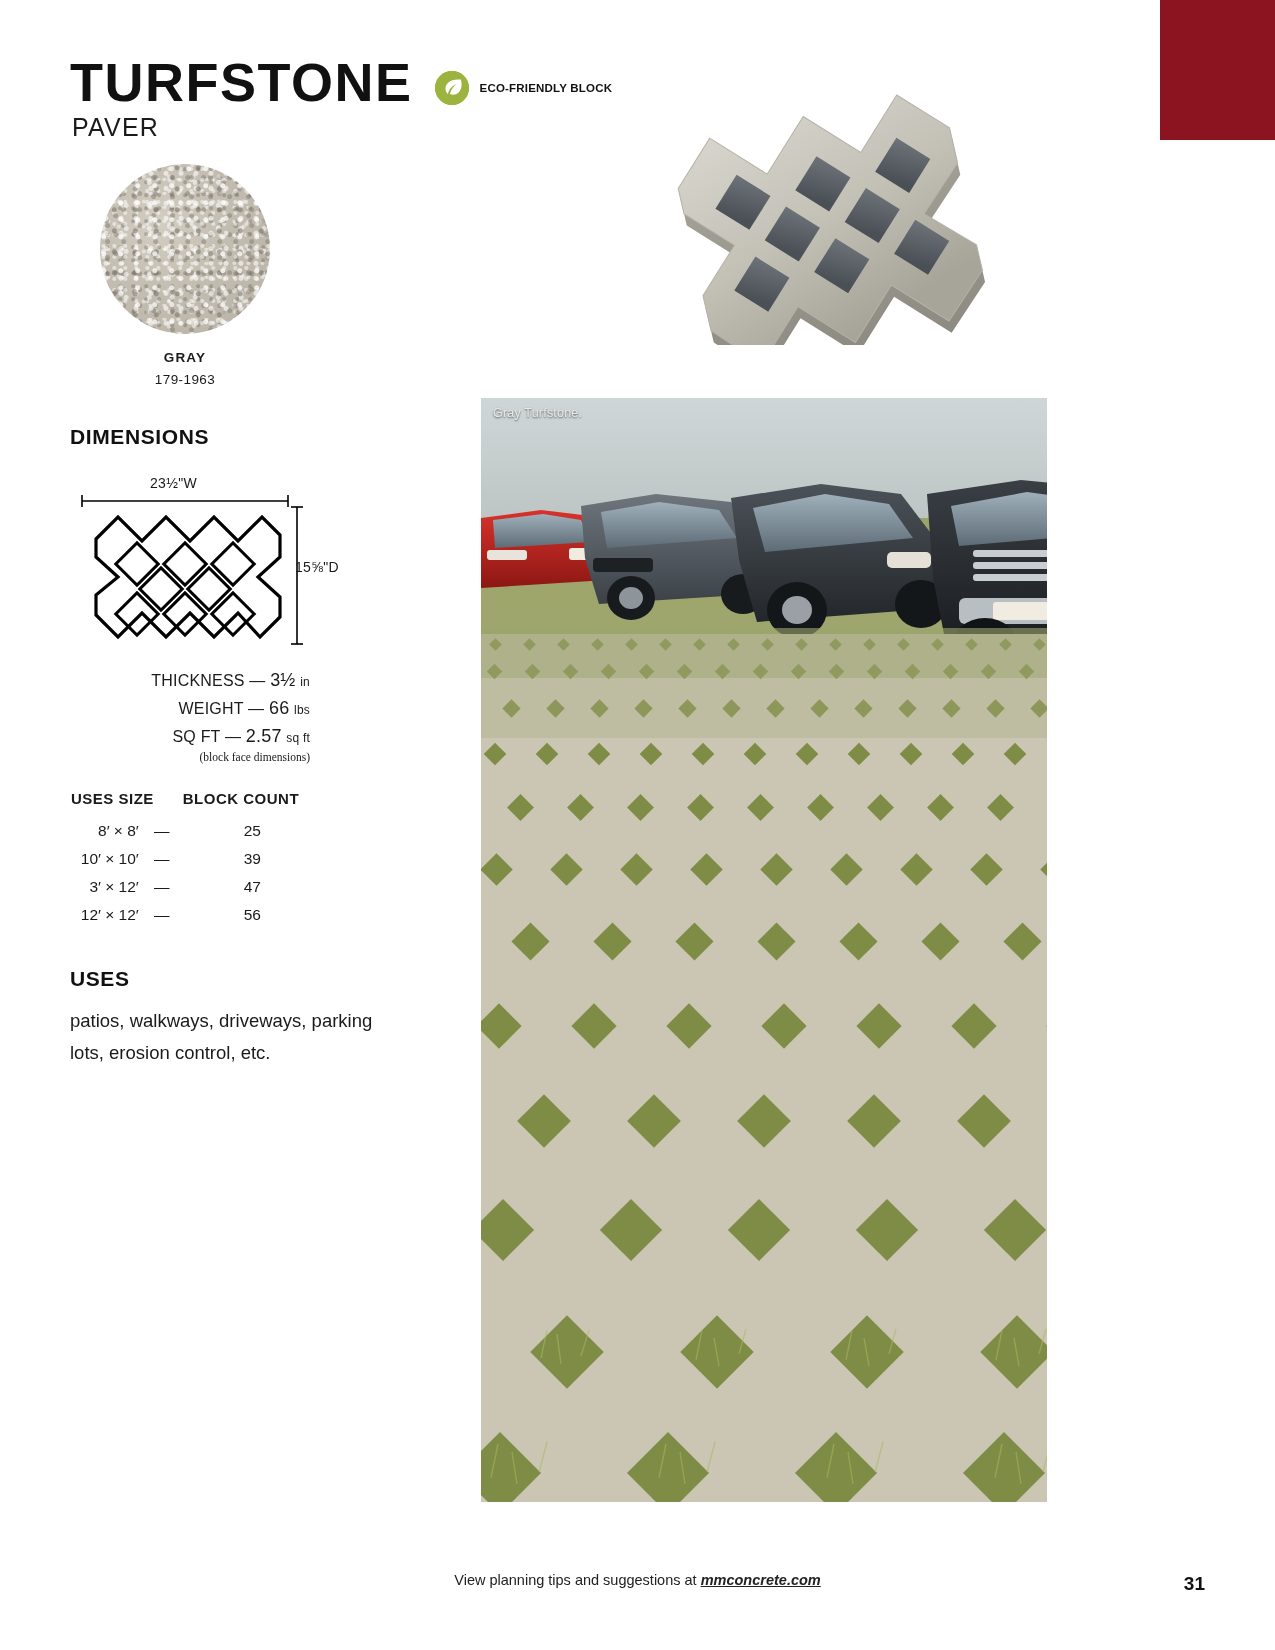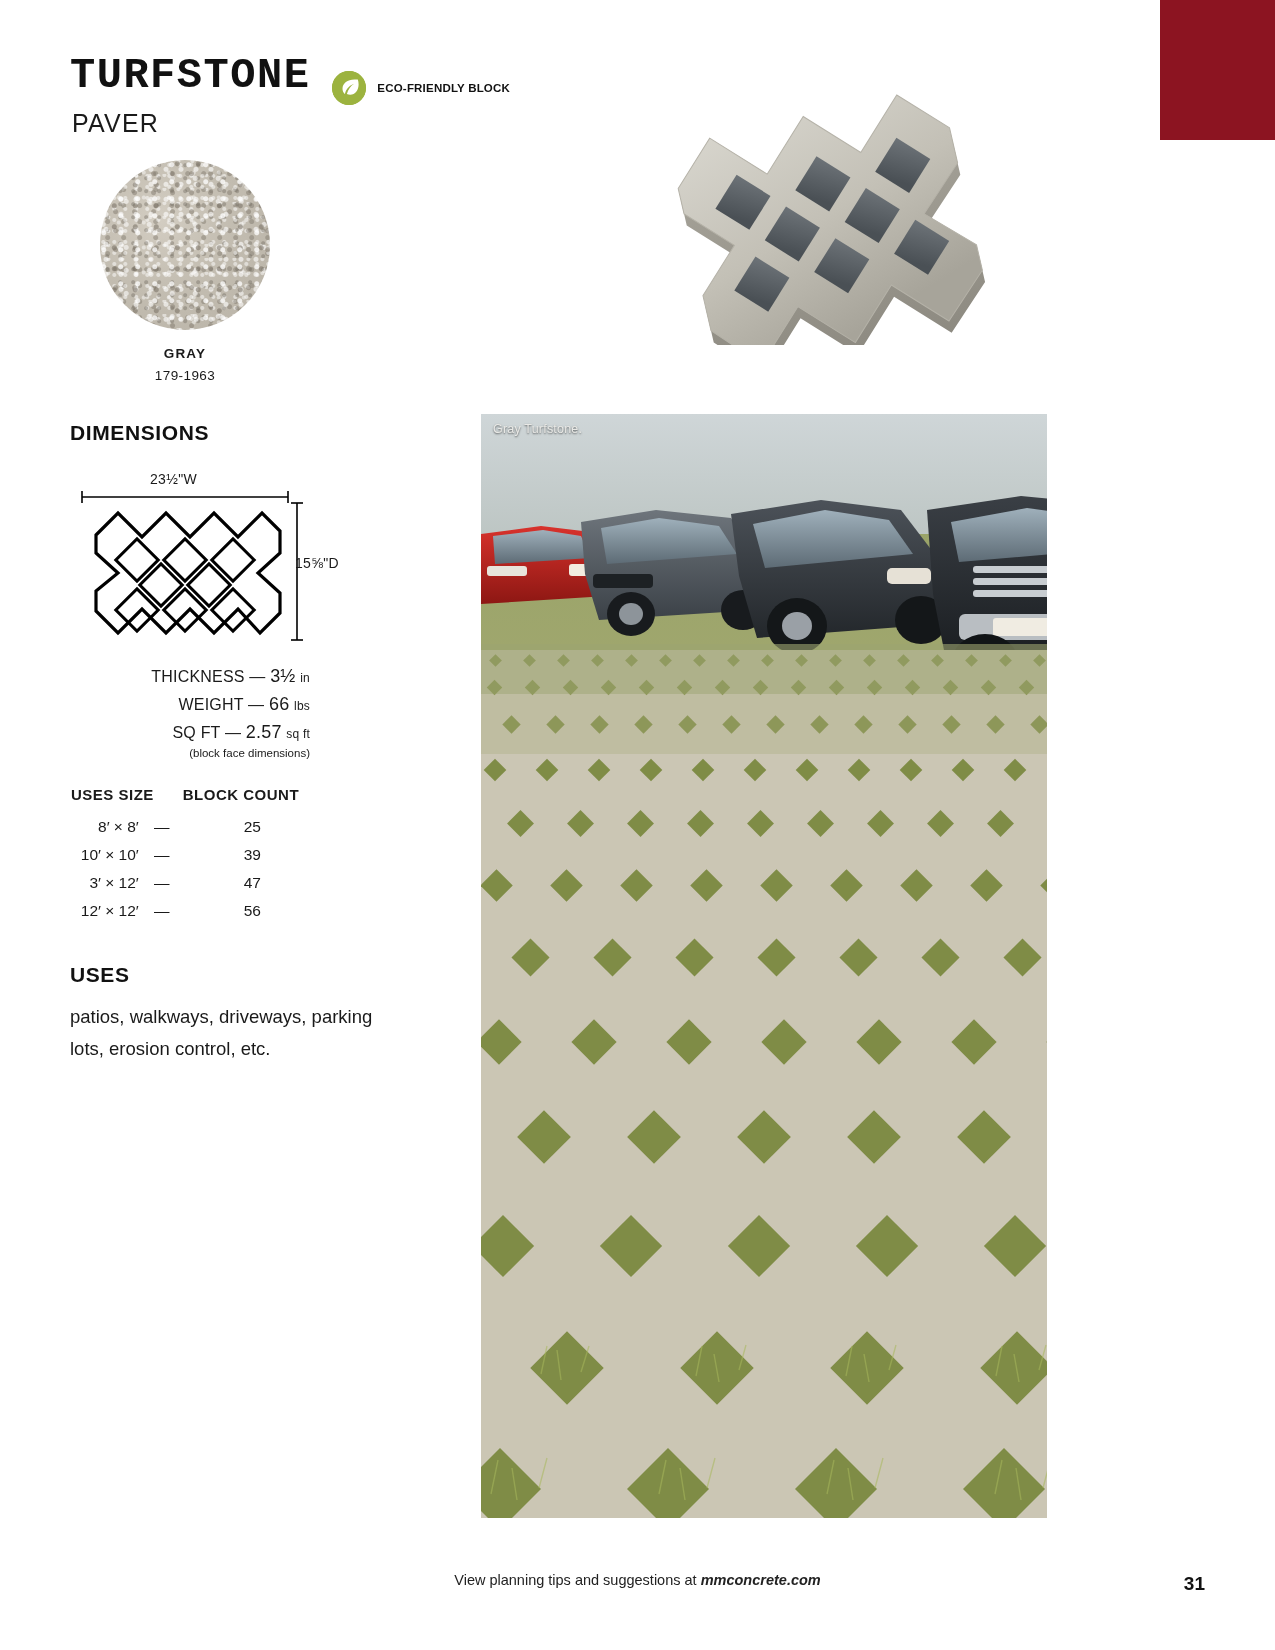--- a/index.html
+++ b/index.html
@@ -19,22 +19,22 @@
     width:115px;height:140px;
     background:#8c1421;
   }
 
   
   .left-col{
     position:absolute;left:70px;top:55px;width:420px;
   }
   .title-row{display:flex;align-items:flex-start;}
   .product-title{
-    font-size:42px;font-weight:bold;letter-spacing:1.5px;
-    line-height:1;margin:0;color:#111;font-family:Liberation Mono, monospace;
+    font-size:54px;font-weight:bold;letter-spacing:1.5px;
+    line-height:1;margin:0;color:#111;
   }
   .eco-wrap{display:flex;align-items:center;margin-left:22px;margin-top:16px;}
   .eco-leaf{
     width:34px;height:34px;border-radius:50%;
     background:#9cb33f;display:block;position:relative;flex:none;
   }
   .eco-leaf svg{position:absolute;left:0;top:0;}
   .eco-text{
     font-size:11.5px;font-weight:bold;letter-spacing:0.2px;
     margin-left:11px;white-space:nowrap;color:#111;
@@ -84,21 +84,21 @@
     position:absolute;left:80px;top:-4px;font-size:14px;letter-spacing:.3px;
   }
   .dim-label-d{
     position:absolute;left:225px;top:80px;font-size:14px;letter-spacing:.3px;
   }
 
   .spec-list{margin-top:16px;width:240px;text-align:right;}
   .spec-line{font-size:16px;letter-spacing:.2px;margin-bottom:7px;white-space:nowrap;}
   .spec-line .val{font-weight:normal;font-size:18px;}
   .spec-line .unit{font-size:12px;}
-  .spec-note{font-size:11.5px;margin-top:-3px;}
+  .spec-note{font-size:11.5px;margin-top:-3px;font-family:Liberation Serif, serif;}
 
   
   .patio-table{margin-top:26px;width:250px;border-collapse:collapse;}
   .patio-table th{
     font-size:15px;font-weight:bold;letter-spacing:.5px;
     text-align:left;padding-bottom:10px;
   }
   .patio-table th.c2{text-align:left;padding-left:8px;}
   .patio-table td{font-size:15.5px;padding:5px 0;}
   .patio-table td.size{text-align:right;padding-right:10px;}
@@ -107,35 +107,35 @@
 
   .uses-text{margin-top:14px;font-size:18.5px;line-height:1.75;max-width:330px;}
 
   
   .block-photo{
     position:absolute;left:660px;top:65px;width:355px;height:280px;
   }
 
   
   .main-photo{
-    position:absolute;left:481px;top:414px;width:566px;height:1104px;
+    position:absolute;left:481px;top:398px;width:566px;height:1104px;
     overflow:hidden;background:#b91c1c;
   }
   .photo-caption{
     position:absolute;left:12px;top:8px;z-index:5;
     font-size:12.5px;color:#e9e9e6;letter-spacing:.2px;
     text-shadow:0 1px 2px rgba(0,0,0,.6);
   }
 
   
   .footer{
     position:absolute;left:0;right:0;bottom:62px;text-align:center;
     font-size:14.5px;color:#222;
   }
-  .footer .site{font-style:italic;font-weight:bold;}
+  .footer .site{font-style:italic;font-weight:bold;text-decoration:underline;}
   .page-num{
     position:absolute;right:70px;bottom:55px;
     font-size:19px;font-weight:bold;color:#111;
   }
 </style>
 </head>
 <body>
 
 <div class="page">
 

